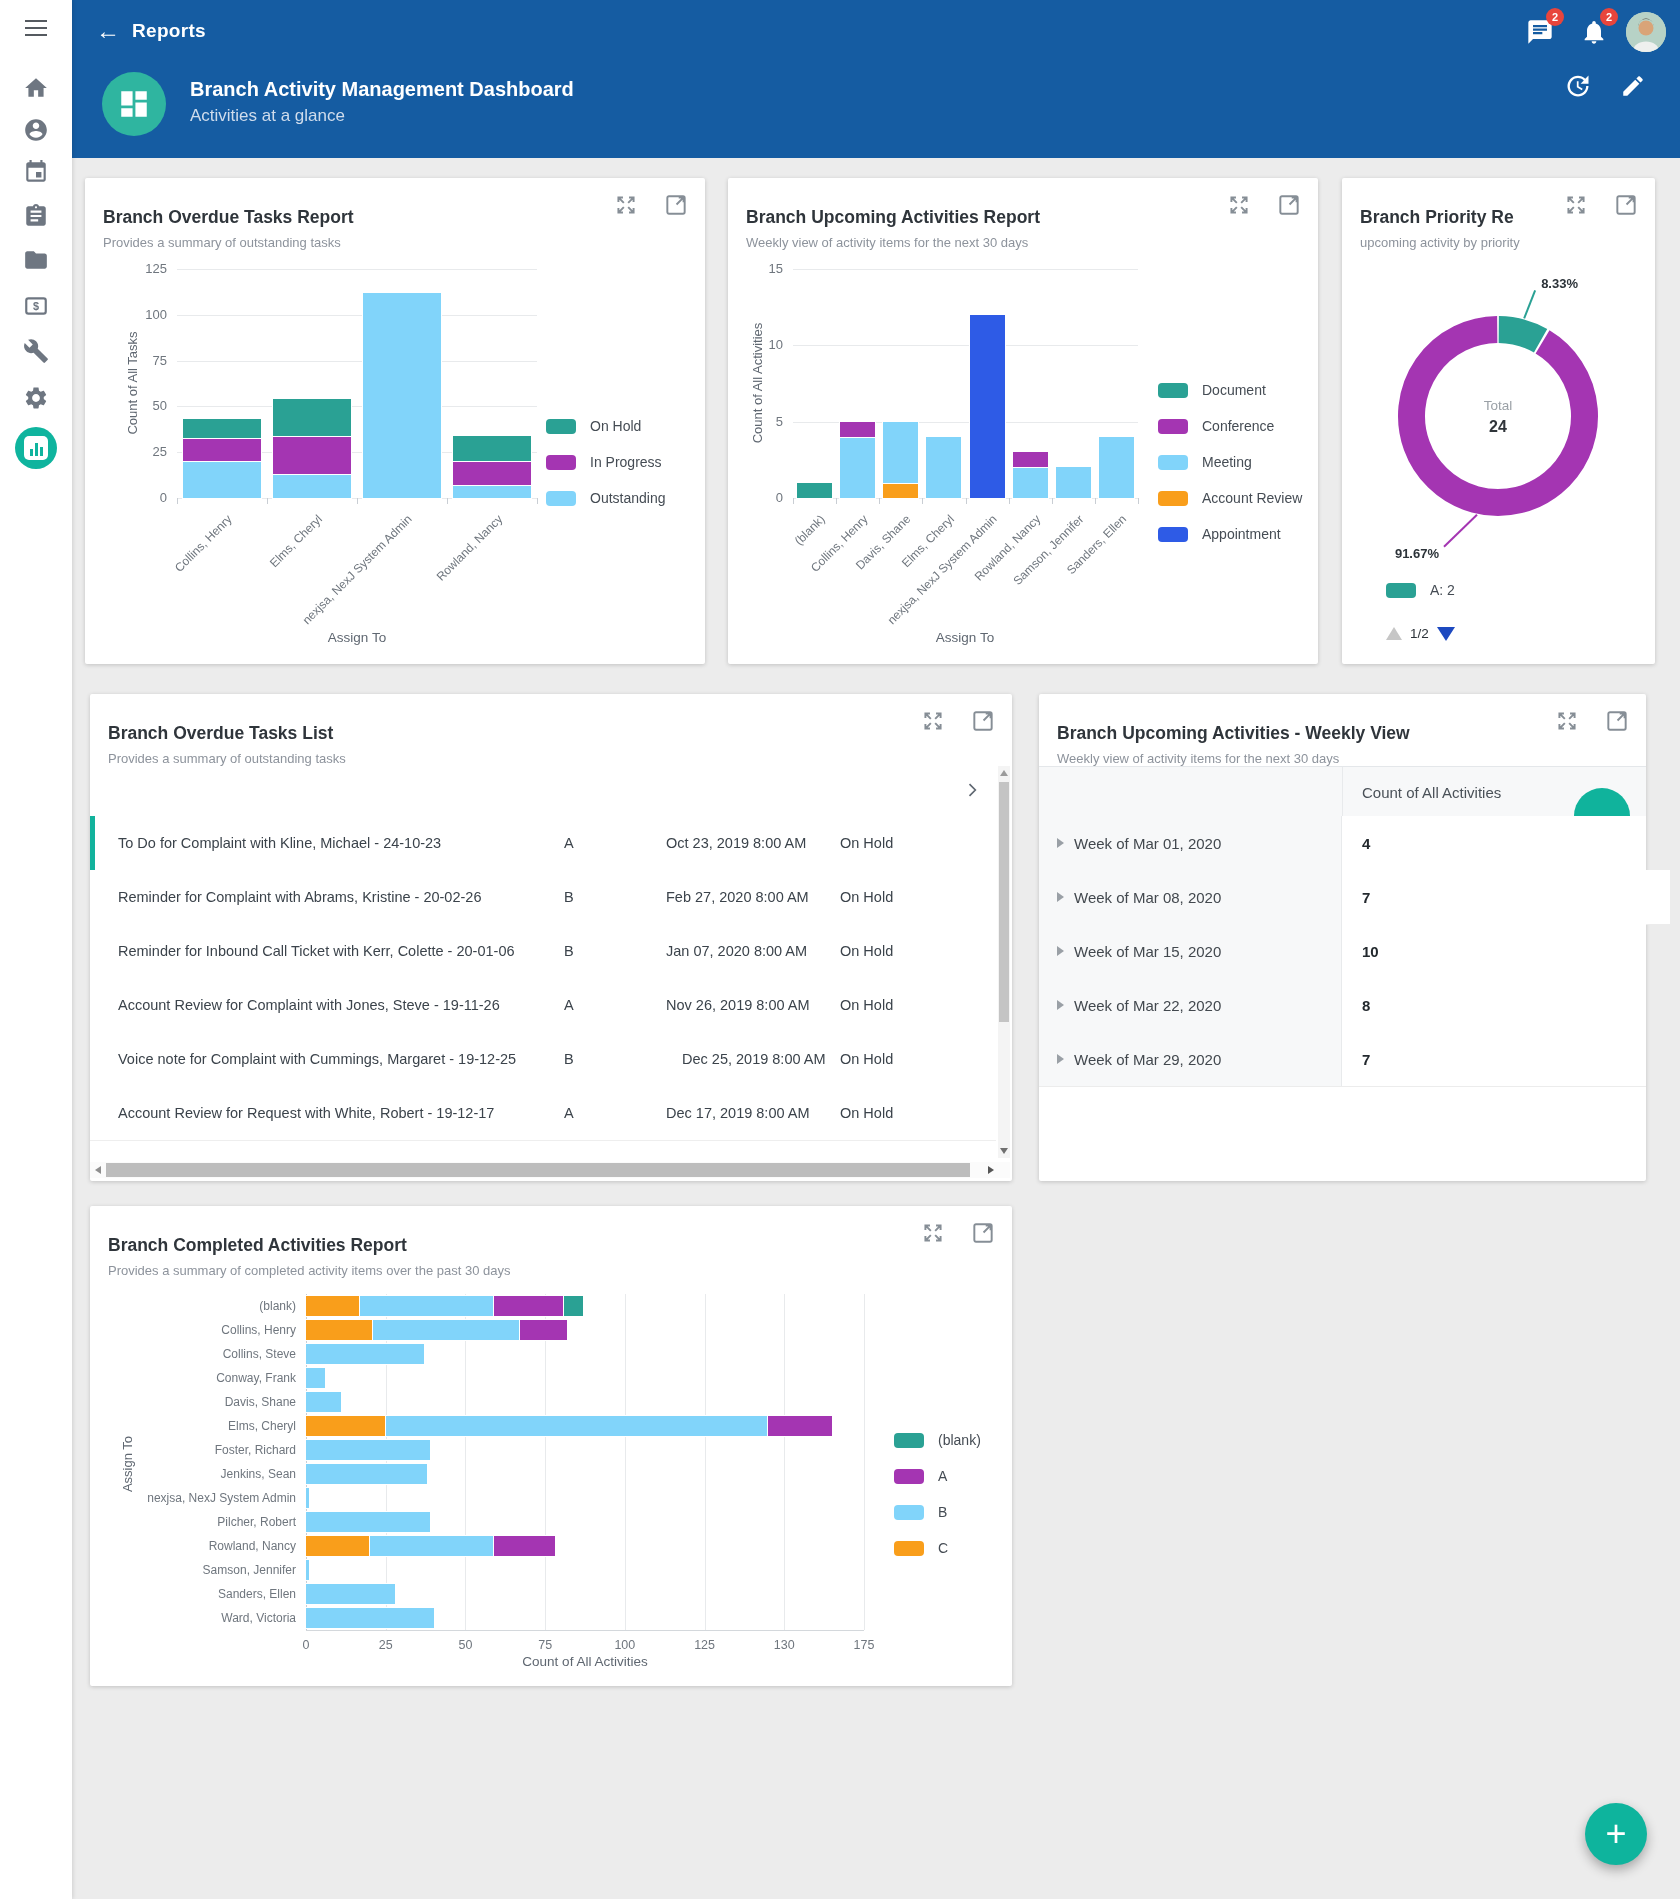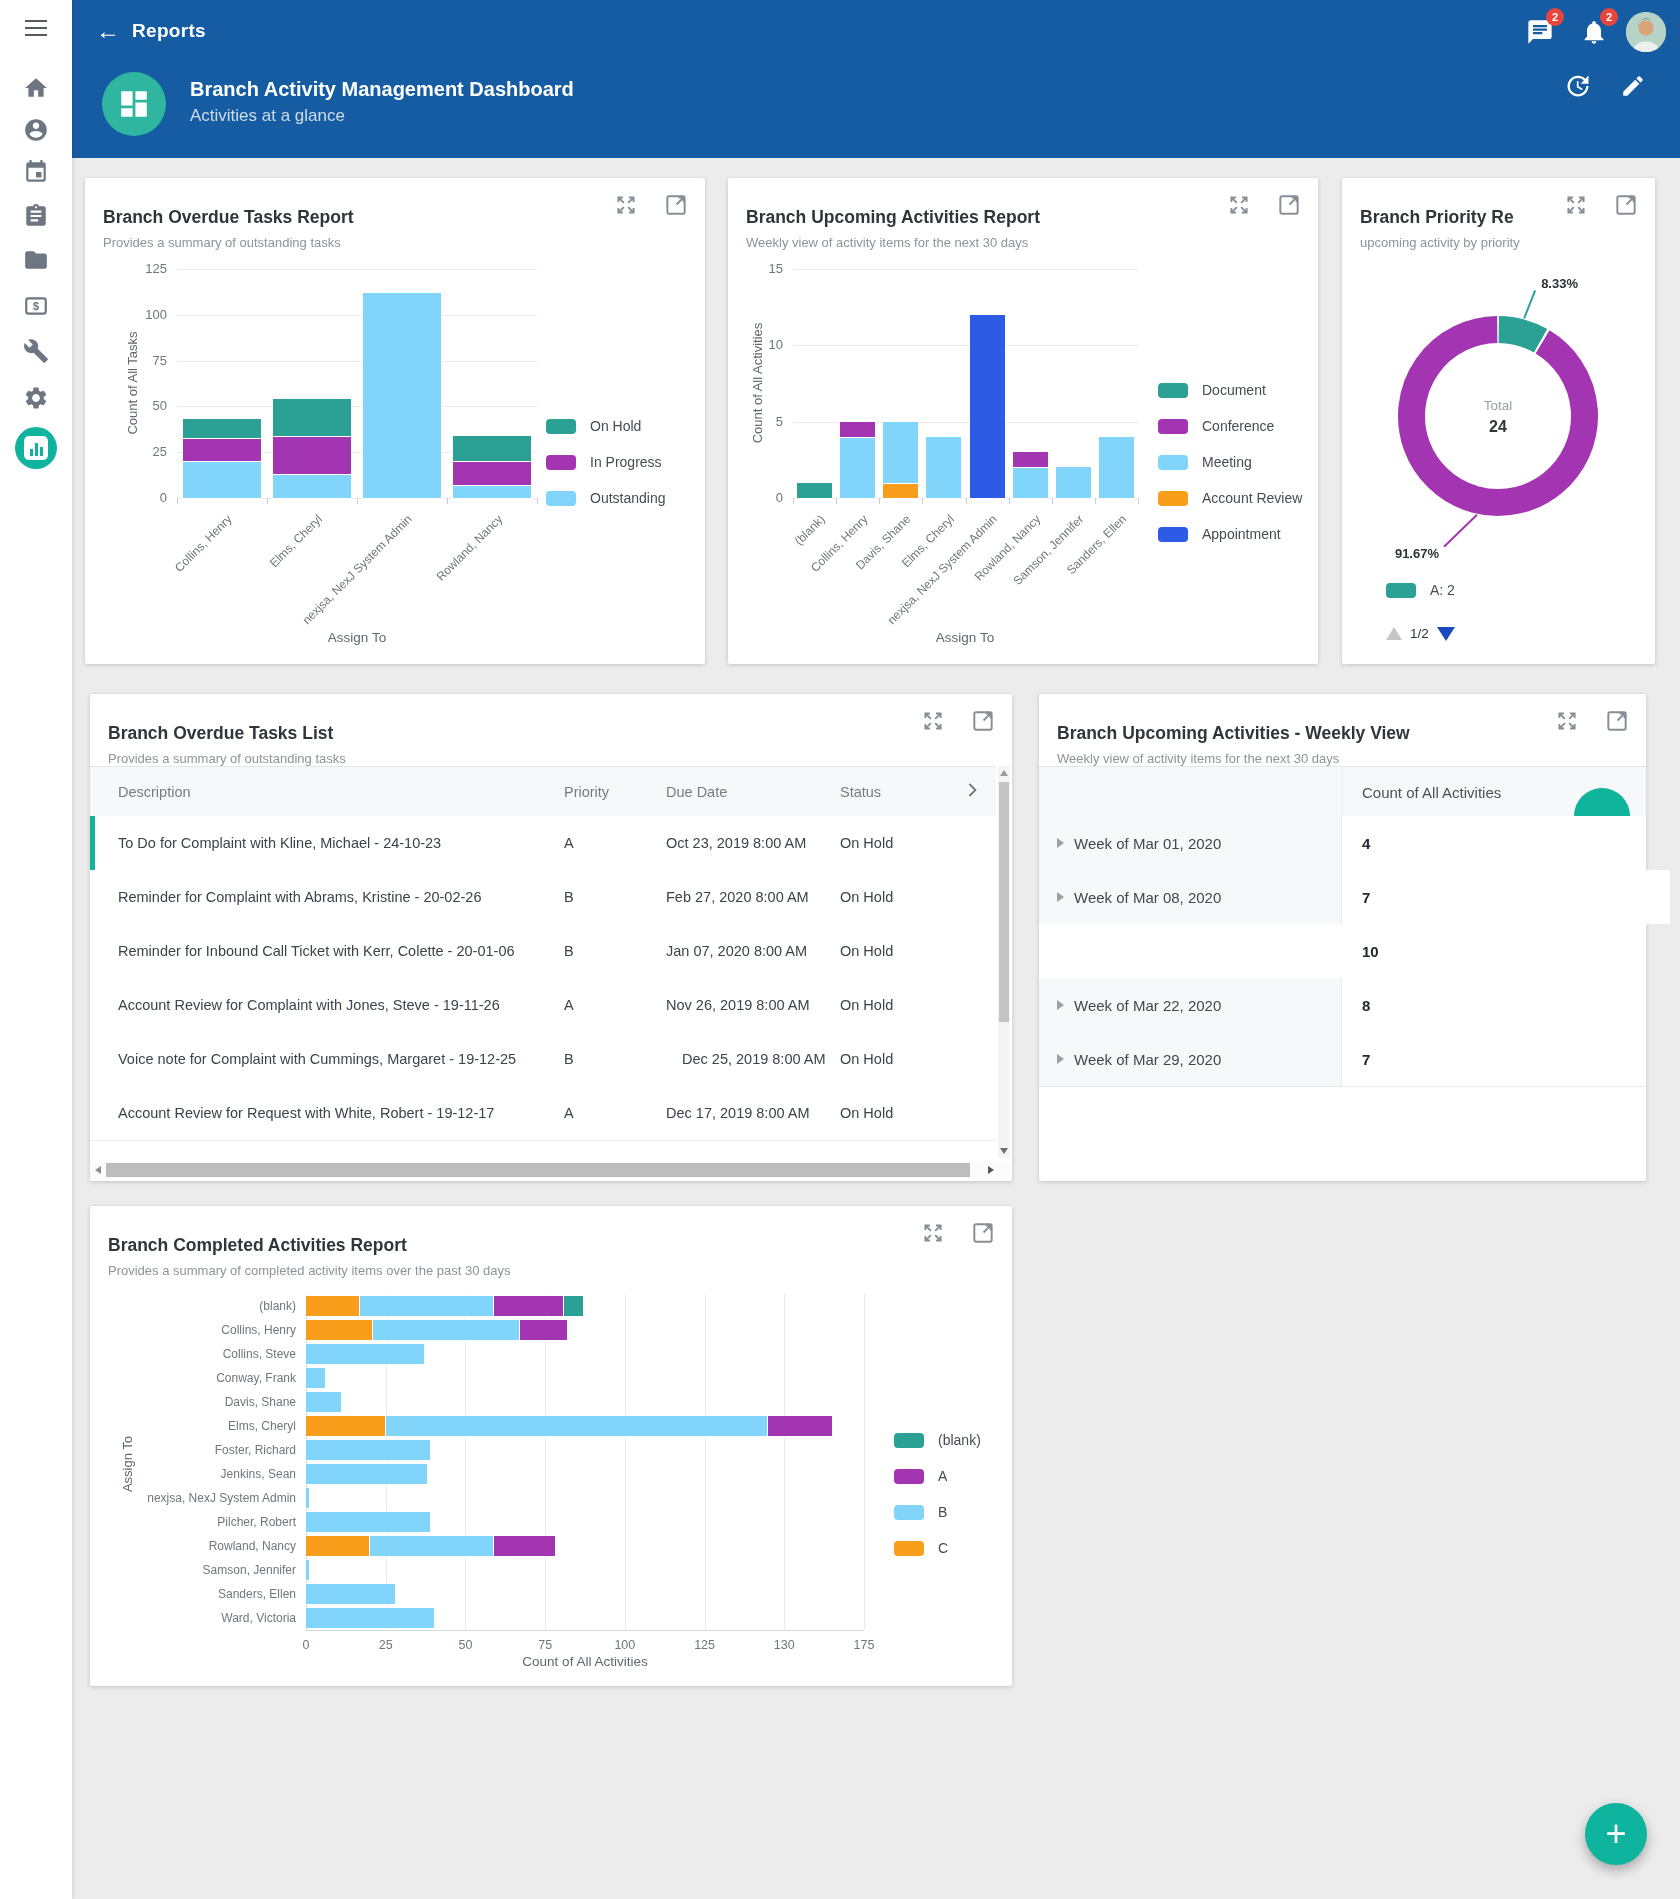--- a/index.html
+++ b/index.html
@@ -402,26 +402,20 @@
     <p class="card-sub">Provides a summary of outstanding tasks</p>
     <div class="card-icons">
       <span class="cicon"><svg width="26" height="26" viewBox="0 0 24 24">
             <path d="M10 10L5.2 5.2M5 9.2V5h4.2M14 10l4.8-4.8M14.8 5H19v4.2M14 14l4.8 4.8M19 14.8V19h-4.2M10 14l-4.8 4.8M9.2 19H5v-4.2"></path>
           </svg></span>
       <span class="cicon"><svg width="26" height="26" viewBox="0 0 24 24">
             <rect x="4" y="4" width="16" height="16" rx="1.5"></rect>
             <path d="M12.5 11.5L19 5M14.5 5H19v4.5"></path>
           </svg></span>
     </div>
-    <div class="ol-header" id="ol-header">
-        <div class="ol-h" style="left: 28px;">Description</div>
-        <div class="ol-h" style="left: 474px;">Priority</div>
-        <div class="ol-h" style="left: 576px;">Due Date</div>
-        <div class="ol-h" style="left: 750px;">Status</div>
-      </div>
     <span class="chev">
       <svg width="20" height="20" viewBox="0 0 24 24">
           <path d="M9 5l7 7-7 7"></path>
         </svg>
     </span>
     <div id="ol-rows">
         <div class="olrow sel" style="top: 122px;">
           <div class="olcell" style="left: 28px;">To Do for Complaint with Kline, Michael - 24-10-23</div>
           <div class="olcell" style="left: 474px;">A</div>
           <div class="olcell" style="left: 576px;">Oct 23, 2019 8:00 AM</div>
@@ -496,20 +490,24 @@
           <div class="wkcount">4</div>
         </div>
         <div class="wkrow" style="top: 176px; padding-left: 24px;">
           <div class="wkleft">
             <span class="wtri"></span>
             <span class="wklab">Week of Mar 08, 2020</span>
           </div>
           <div class="wkcount">7</div>
         </div>
         <div class="wkrow" style="top: 230px;">
+          <div class="wkleft">
+            <span class="wtri"></span>
+            <span class="wklab">Week of Mar 15, 2020</span>
+          </div>
           <div class="wkcount">10</div>
         </div>
         <div class="wkrow" style="top: 284px;">
           <div class="wkleft">
             <span class="wtri"></span>
             <span class="wklab">Week of Mar 22, 2020</span>
           </div>
           <div class="wkcount">8</div>
         </div>
         <div class="wkrow" style="top: 338px;">

